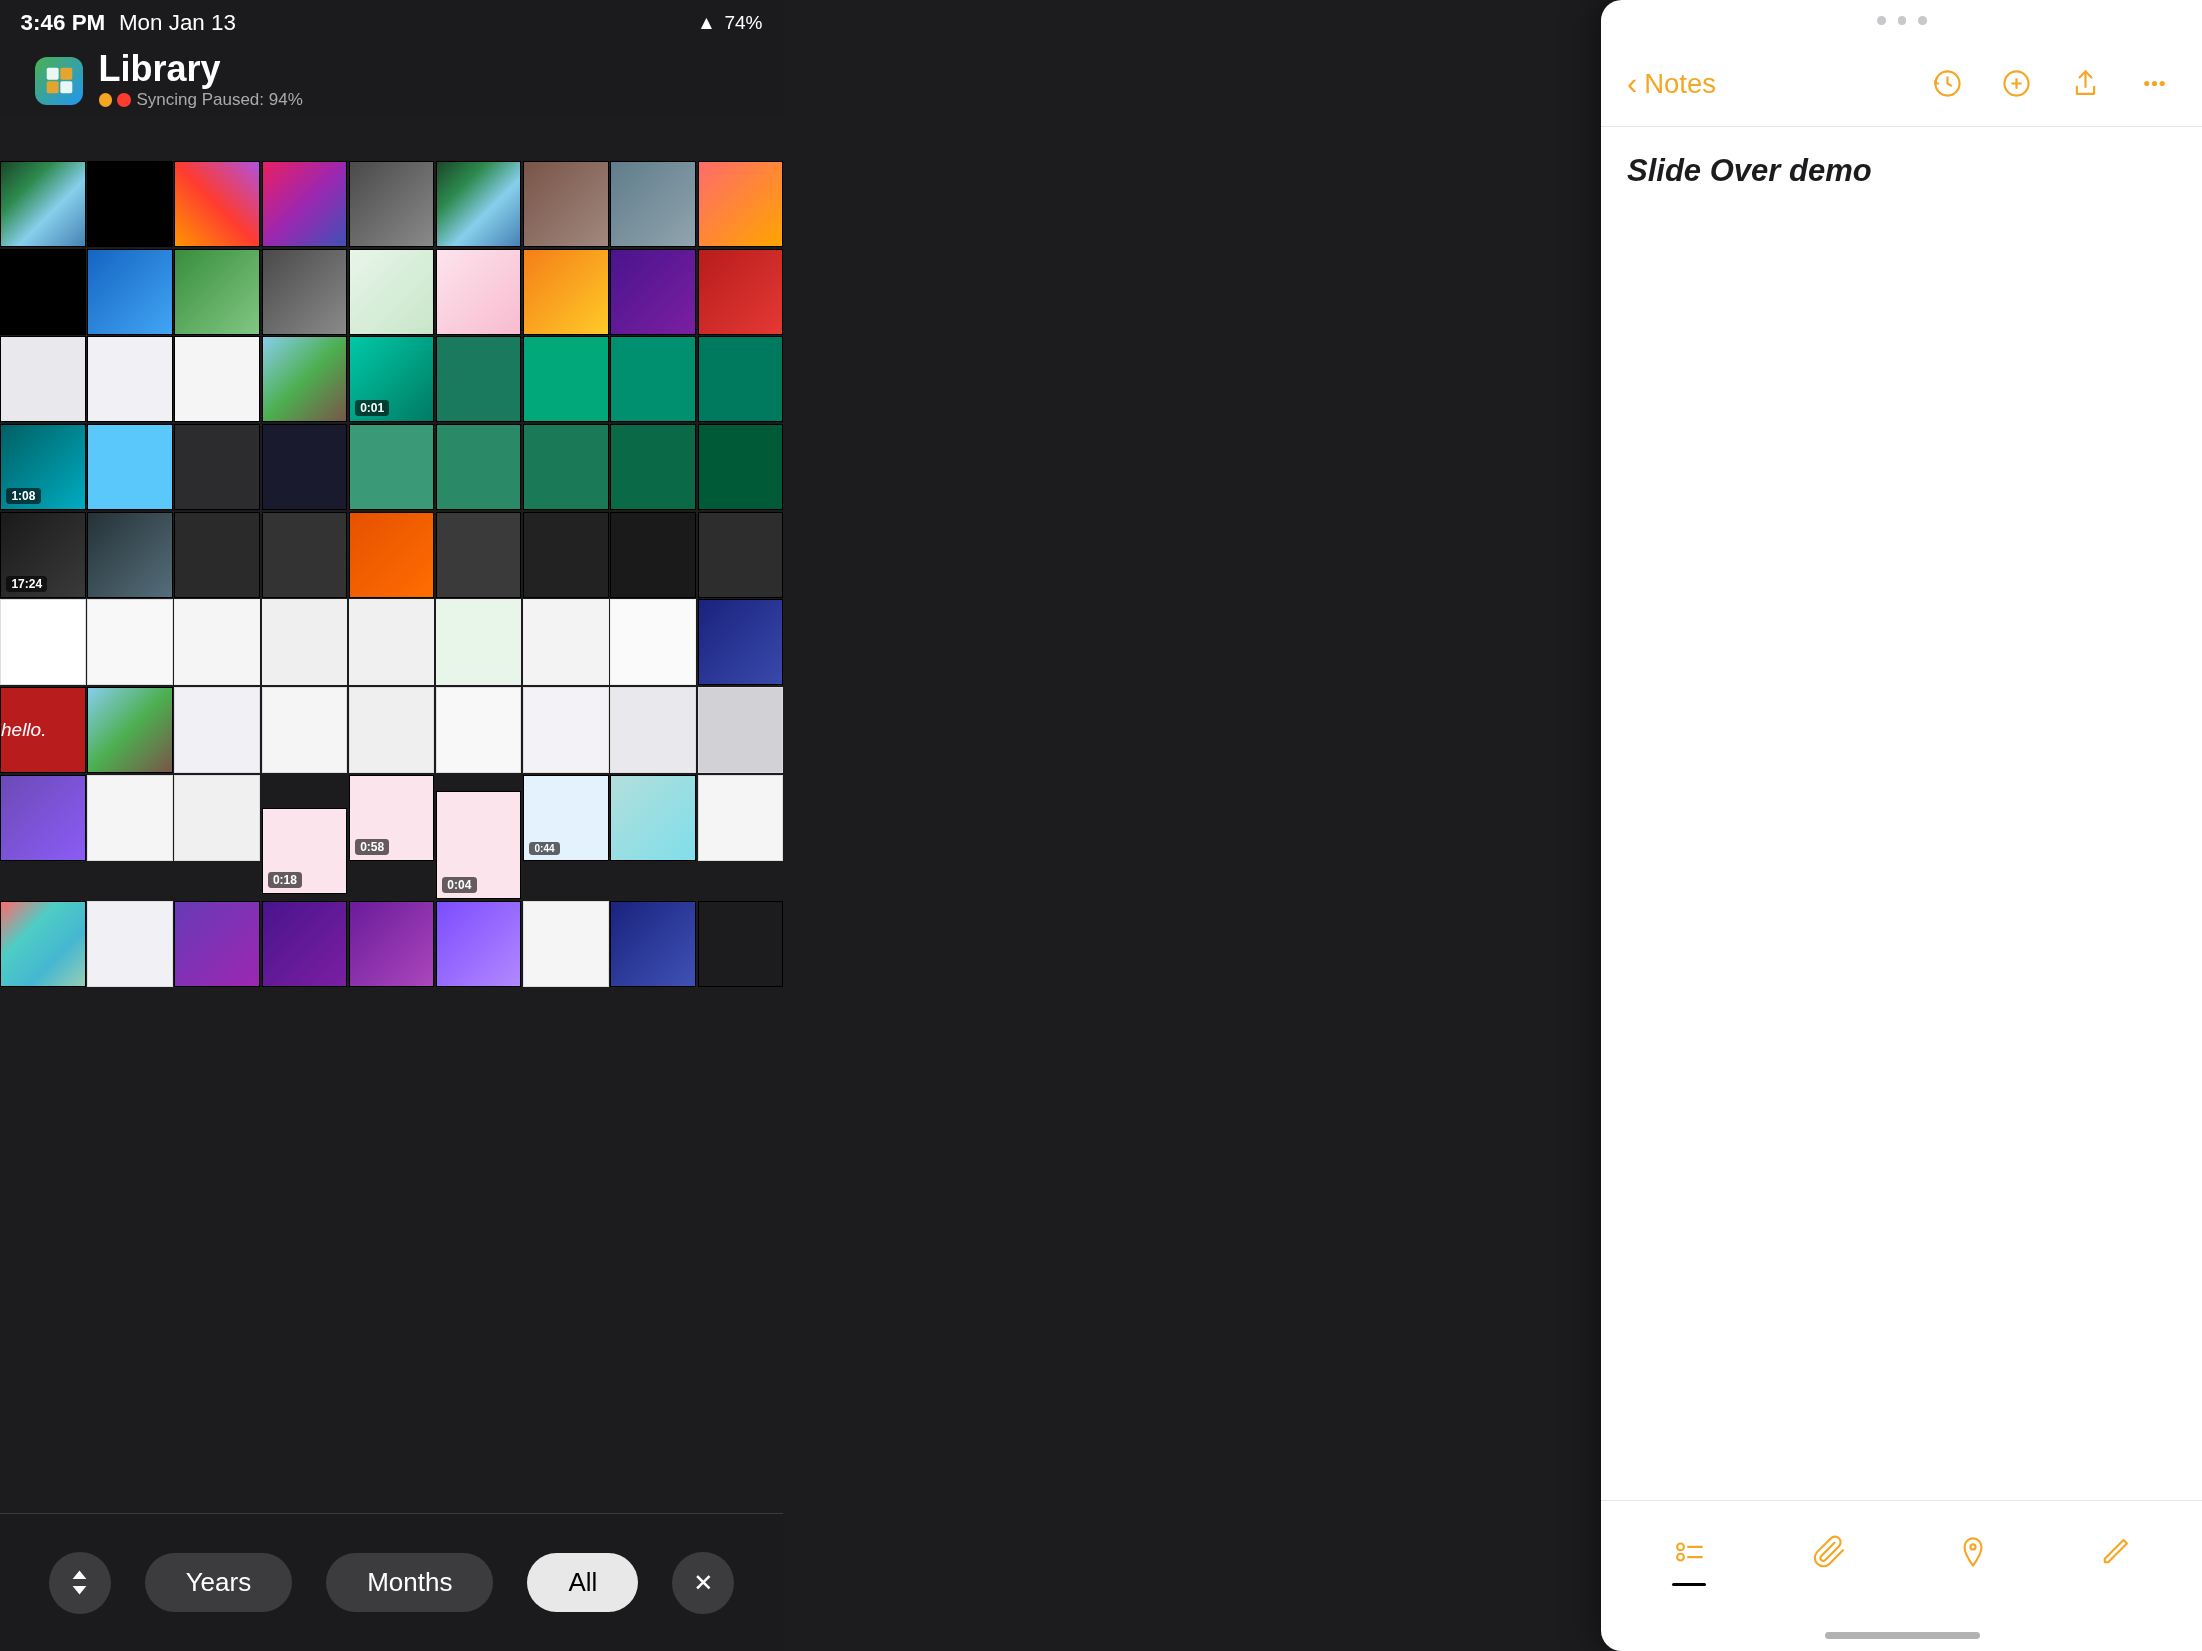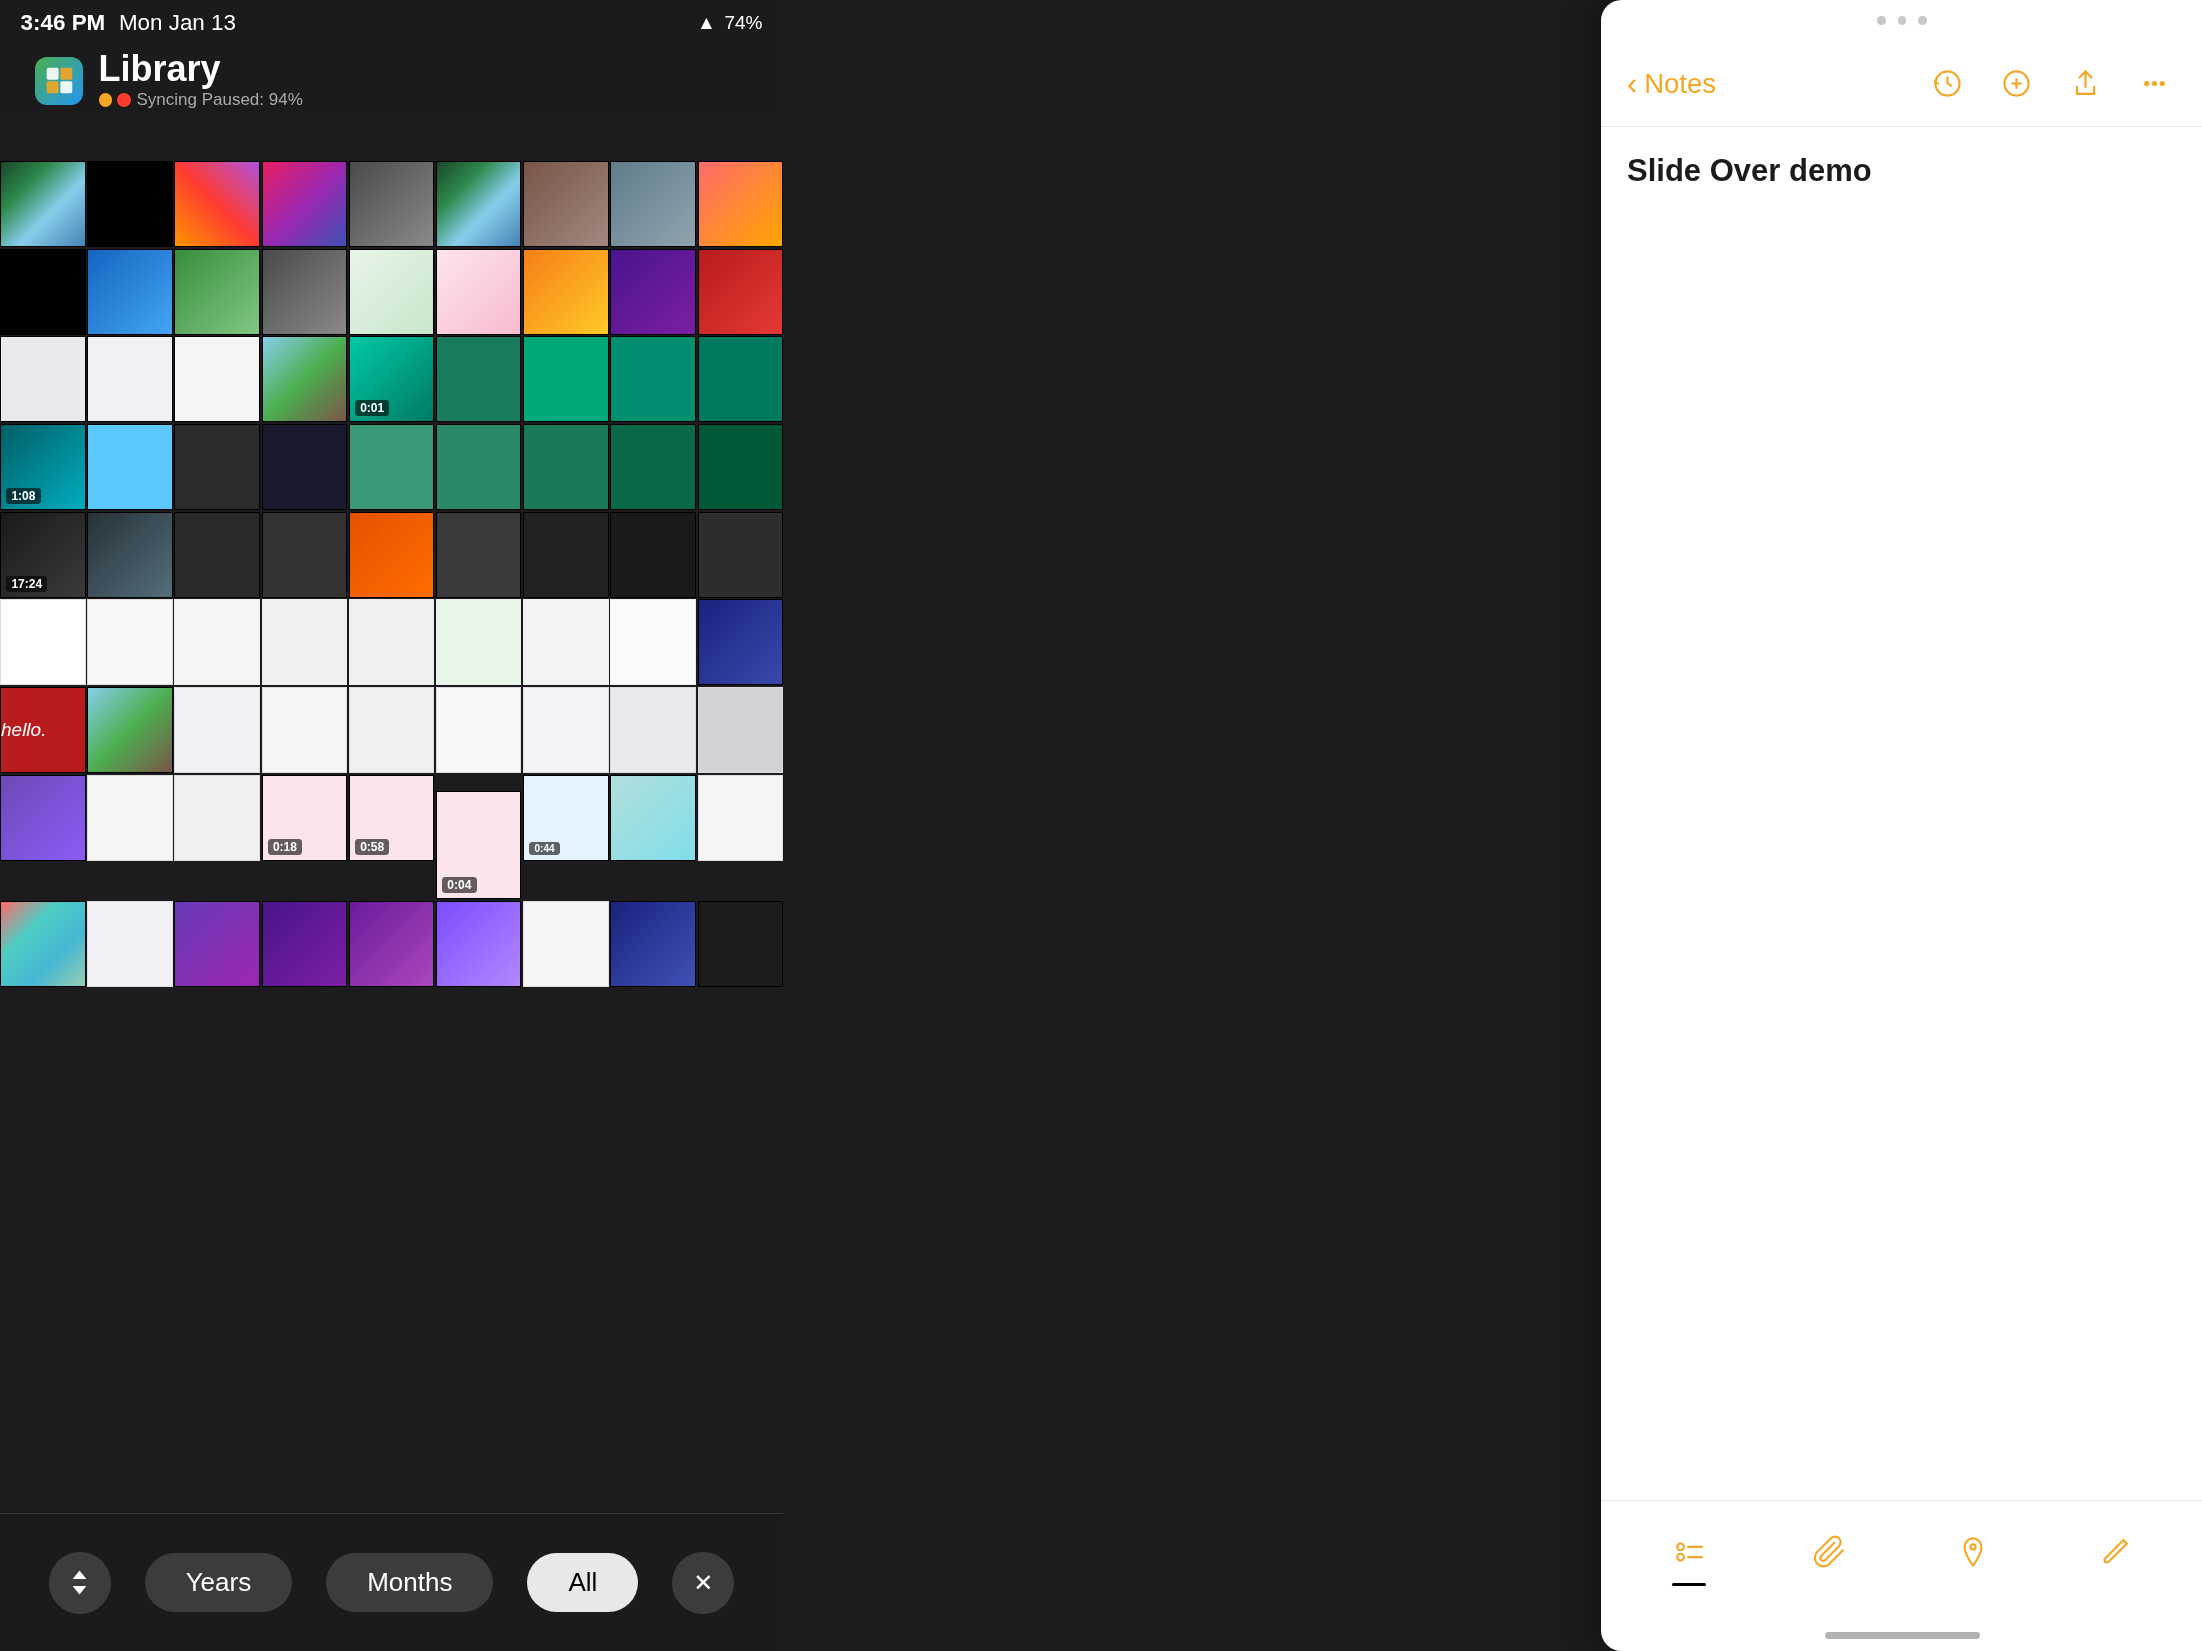--- a/index.html
+++ b/index.html
@@ -193,20 +193,21 @@
       align-items: center;
       justify-content: center;
       color: #f5a623;
       font-size: 27.5px;
     }
 
     .notes-content {
       flex: 1;
       padding: 26px 26px;
       overflow: hidden;
+      font-style: italic;
     }
 
     .note-doc-title {
       font-size: 31px;
       font-weight: 700;
       color: #1c1c1e;
       margin-bottom: 17px;
     }
 
     .notes-bottom-bar {
@@ -430,21 +431,21 @@
       <div class="grid-item" style="height:86px;background:#f5f5f5;border:0.9px solid #ddd;"></div>
       <div class="grid-item" style="height:86px;background:#efefef;border:0.9px solid #ddd;"></div>
       <div class="grid-item" style="height:86px;background:#f8f8f8;border:0.9px solid #ddd;"></div>
       <div class="grid-item" style="height:86px;background:#f2f2f7;border:0.9px solid #ddd;"></div>
       <div class="grid-item" style="height:86px;background:#e8e8ed;border:0.9px solid #ddd;"></div>
       <div class="grid-item" style="height:86px;background:#d1d1d6;border:0.9px solid #ddd;"></div>
 
       <div class="grid-item photo-purple-grad" style="height:86px;"></div>
       <div class="grid-item" style="height:86px;background:#f5f5f5;border:0.9px solid #ddd;"></div>
       <div class="grid-item" style="height:86px;background:#f0f0f0;border:0.9px solid #ddd;"></div>
-      <div class="grid-item" style="height:86px;background:#fce4ec;position:relative;">
+      <div class="grid-item" style="height:86px;background:#fce4ec;position:relative;margin-top:33px;">
         <div style="position:absolute;bottom:5.2px;left:5.2px;background:rgba(0,0,0,0.6);color:#fff;font-size:12px;padding:0.9px 5.2px;border-radius:3.4px;font-weight:600;">0:18</div>
       </div>
       <div class="grid-item" style="height:86px;background:#fce4ec;position:relative;">
         <div style="position:absolute;bottom:5.2px;left:5.2px;background:rgba(0,0,0,0.6);color:#fff;font-size:12px;padding:0.9px 5.2px;border-radius:3.4px;font-weight:600;">0:58</div>
       </div>
       <div class="grid-item" style="height:108px;background:#fce4ec;position:relative;margin-top:16px;">
         <div style="position:absolute;bottom:5.2px;left:5.2px;background:rgba(0,0,0,0.6);color:#fff;font-size:12px;padding:0.9px 5.2px;border-radius:3.4px;font-weight:600;">0:04</div>
       </div>
       <div class="grid-item" style="height:86px;background:#e3f2fd;position:relative;">
         <div style="position:absolute;bottom:5.2px;left:5.2px;background:rgba(0,0,0,0.6);color:#fff;font-size:10px;padding:0.9px 5.2px;border-radius:3.4px;font-weight:600;">0:44</div>

